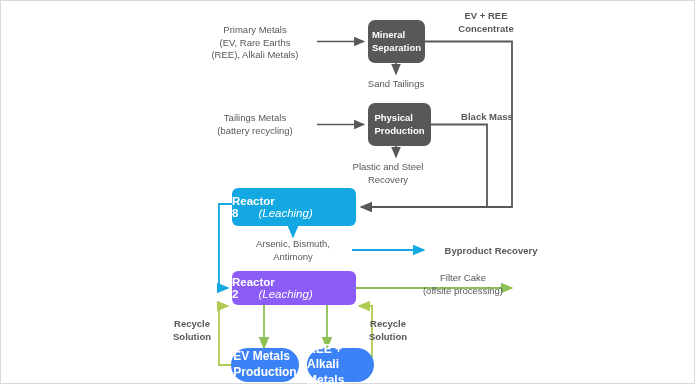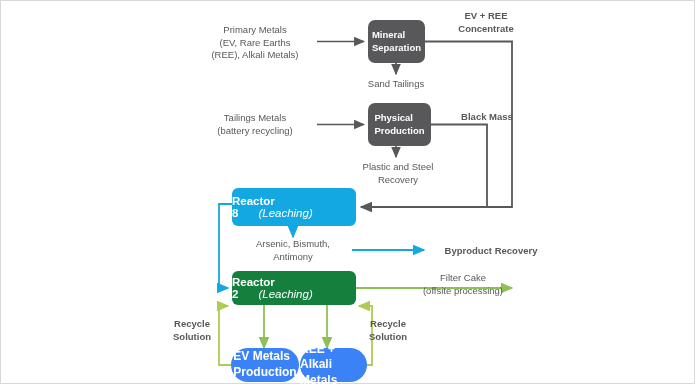--- a/index.html
+++ b/index.html
@@ -24,21 +24,21 @@
   }
   .node.dark{
     background:#58585a;border-radius:7px;
     font-size:9.5px;font-weight:bold;line-height:1.3;
   }
   .node.blue{
     background:#13a8e1;border-radius:6px;
     font-size:11.5px;font-weight:bold;
   }
   .node.green{
-    background:#15803d;border-radius:6px;
+    background:#8b5cf6;border-radius:6px;
     font-size:11.5px;font-weight:bold;
   }
   .node.pill{
     background:#3b82f6;border-radius:17px;
     font-size:12px;font-weight:bold;line-height:1.3;
   }
   .node .ital{font-style:italic;font-weight:normal;margin-left:20px;}
   
   .lbl{
     position:absolute;color:#58585a;
@@ -126,21 +126,21 @@
   </span>
 </div>
 
 <div class="node pill" style="left:231px;top:348px;width:68px;height:34px;">
   <span>
     <span>EV Metals</span><br>
     <span>Production</span>
   </span>
 </div>
 
-<div class="node pill" style="left:300px;top:348px;width:67px;height:34px;">
+<div class="node pill" style="left:307px;top:348px;width:67px;height:34px;">
   <span>
     <span>REE + Alkali</span><br>
     <span>Metals</span>
   </span>
 </div>
 
 <div class="lbl" style="left:196px;top:24px;width:118px;">
   <span class="bold">Primary Metals</span><br>
   <span>(EV, Rare Earths</span><br>
   <span>(REE), Alkali Metals)</span>
@@ -148,21 +148,21 @@
 
 <div class="lbl" style="left:196px;top:112px;width:118px;">
   <span class="bold">Tailings Metals</span><br>
   <span>(battery recycling)</span>
 </div>
 
 <div class="lbl" style="left:346px;top:78px;width:100px;">
   <span>Sand Tailings</span>
 </div>
 
-<div class="lbl" style="left:348px;top:161px;width:100px;">
+<div class="lbl" style="left:338px;top:161px;width:100px;">
   <span>Plastic and Steel</span><br>
   <span>Recovery</span>
 </div>
 
 <div class="lbl bold" style="left:440px;top:10px;width:92px;">
   <span>EV + REE</span><br>
   <span>Concentrate</span>
 </div>
 
 <div class="lbl bold" style="left:441px;top:111px;width:92px;">

